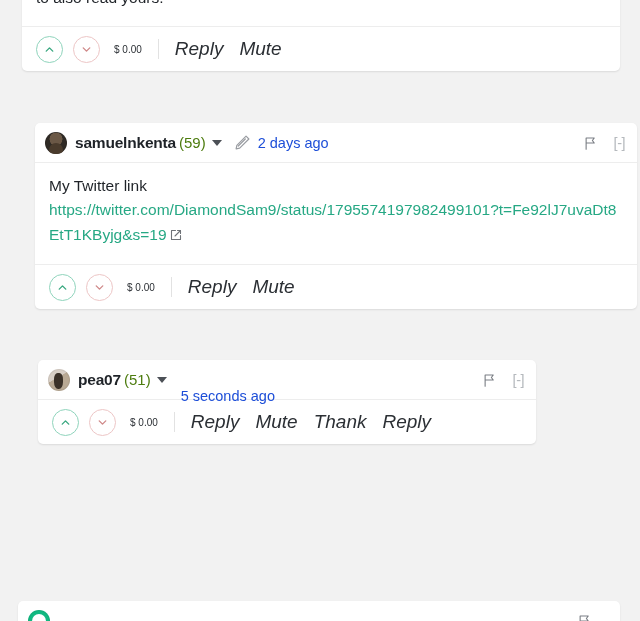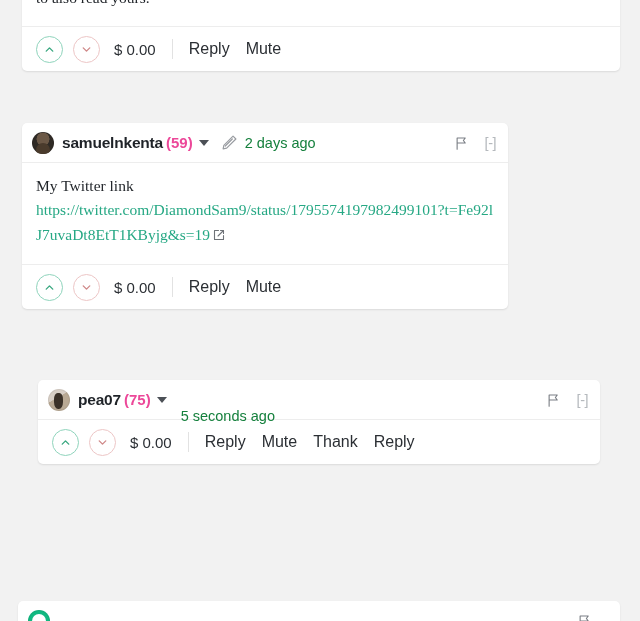--- a/index.html
+++ b/index.html
@@ -37,60 +37,59 @@
   .avatar.a1::after{content:"";position:absolute;left:4px;top:11px;width:14px;height:14px;border-radius:50%;background:#4a3b2c;}
   .avatar.a2{background:linear-gradient(150deg,#d8cfc6 0 40%,#b9a994 41% 100%);}
   .avatar.a2::after{content:"";position:absolute;left:6px;top:4px;width:9px;height:16px;border-radius:40% 40% 45% 45%;background:#3b3128;}
   .avatar.a3{background:#10b981;}
   .avatar.a3::after{content:"";position:absolute;left:4px;top:4px;width:14px;height:14px;border-radius:50%;background:#ffffff;}
 
   .uname{
     font-size:15.5px;font-weight:700;color:#1f2328;
     letter-spacing:-.2px;
   }
-  .karma{font-size:15px;color:#ec4899;margin-left:3px;font-weight:700;}
+  .karma{font-size:15px;color:#4d7c0f;margin-left:3px;font-weight:400;}
   .caret{
     width:0;height:0;margin-left:6px;
     border-left:5px solid transparent;border-right:5px solid transparent;
     border-top:6px solid #4c5056;
   }
   .edited-icon{margin-left:12px;display:flex;align-items:center;color:#9a9da2;}
-  .ts{font-size:14.5px;color:#15803d;margin-left:7px;}
+  .ts{font-size:14.5px;color:#1d4ed8;margin-left:7px;}
   .spacer{flex:1 1 auto;}
   .flag-icon{color:#7b7f85;display:flex;align-items:center;margin-right:16px;}
   .collapse{font-size:14.5px;color:#b5b9bd;letter-spacing:-.5px;}
 
   
   .c-body{
     padding:11px 14px 16px 14px;
     font-size:15.5px;line-height:1.58;color:#1f2328;
     border-bottom:1px solid #ededed;
-    font-family:Liberation Serif, serif;
   }
   .link{
     color:#26a884;word-break:break-all;
     font-size:15.5px;line-height:1.58;
   }
   .ext-icon{display:inline-block;vertical-align:-1px;margin-left:3px;color:#6f7378;}
 
   
   .c-actions{
     display:flex;align-items:center;
     height:44px;padding:0 14px;
   }
   .vote{
     width:25px;height:25px;border-radius:50%;
     display:flex;align-items:center;justify-content:center;
     flex:0 0 auto;
   }
   .vote.up{border:1.3px solid #8fd4bc;color:#3aa880;}
   .vote.down{border:1.3px solid #edc6c6;color:#d08a8a;margin-left:10px;}
-  .amount{font-size:15px;color:#2b2f34;margin-left:14px;white-space:nowrap;}
+  .amount{font-size:10px;color:#2b2f34;margin-left:14px;white-space:nowrap;}
   .divider{width:1px;height:20px;background:#e2e2e2;margin:0 16px;}
-  .act{font-size:16px;color:#2b2f34;margin-right:16px;white-space:nowrap;cursor:pointer;}
+  .act{font-size:19px;color:#2b2f34;margin-right:16px;white-space:nowrap;cursor:pointer;font-style:italic;}
   .act:last-child{margin-right:0;}
 
   
   .partial .c-head{border-bottom:none;}
 </style>
 </head>
 <body>
 
 <div class="page">
 
@@ -107,21 +106,21 @@
             <polyline points="6 9 12 15 18 9"></polyline>
           </svg>
       </div>
       <div class="amount">$ 0.00</div>
       <div class="divider"></div>
       <div class="act">Reply</div>
       <div class="act">Mute</div>
     </div>
   </div>
 
-  <div class="card" style="left:22px;top:123px;width:486px;">
+  <div class="card" style="left:35px;top:123px;width:602px;">
     <div class="c-head">
       <div class="avatar a1"></div>
       <span class="uname">samuelnkenta</span>
       <span class="karma">(59)</span>
       <span class="caret"></span>
       <span class="edited-icon">
         <svg width="17" height="17" viewBox="0 0 24 24" fill="none" stroke="currentColor" stroke-width="1.7" stroke-linecap="round" stroke-linejoin="round">
             <path d="M17 3l4 4L8 20l-5 1 1-5z"></path>
             <line x1="6" y1="17" x2="16" y2="7"></line>
           </svg>
@@ -156,25 +155,25 @@
             <polyline points="6 9 12 15 18 9"></polyline>
           </svg>
       </div>
       <div class="amount">$ 0.00</div>
       <div class="divider"></div>
       <div class="act">Reply</div>
       <div class="act">Mute</div>
     </div>
   </div>
 
-  <div class="card" style="left:38px;top:380px;width:562px;">
+  <div class="card" style="left:38px;top:360px;width:498px;">
     <div class="c-head">
       <div class="avatar a2"></div>
       <span class="uname">pea07</span>
-      <span class="karma">(75)</span>
+      <span class="karma">(51)</span>
       <span class="caret"></span>
       <span class="ts" style="margin-left:14px;margin-top:32px;">5 seconds ago</span>
       <span class="spacer"></span>
       <span class="flag-icon">
         <svg width="15" height="16" viewBox="0 0 24 24" fill="none" stroke="currentColor" stroke-width="1.8" stroke-linecap="round" stroke-linejoin="round">
             <path d="M5 22V4h13l-3 4 3 4H5"></path>
           </svg>
       </span>
       <span class="collapse">[-]</span>
     </div>

